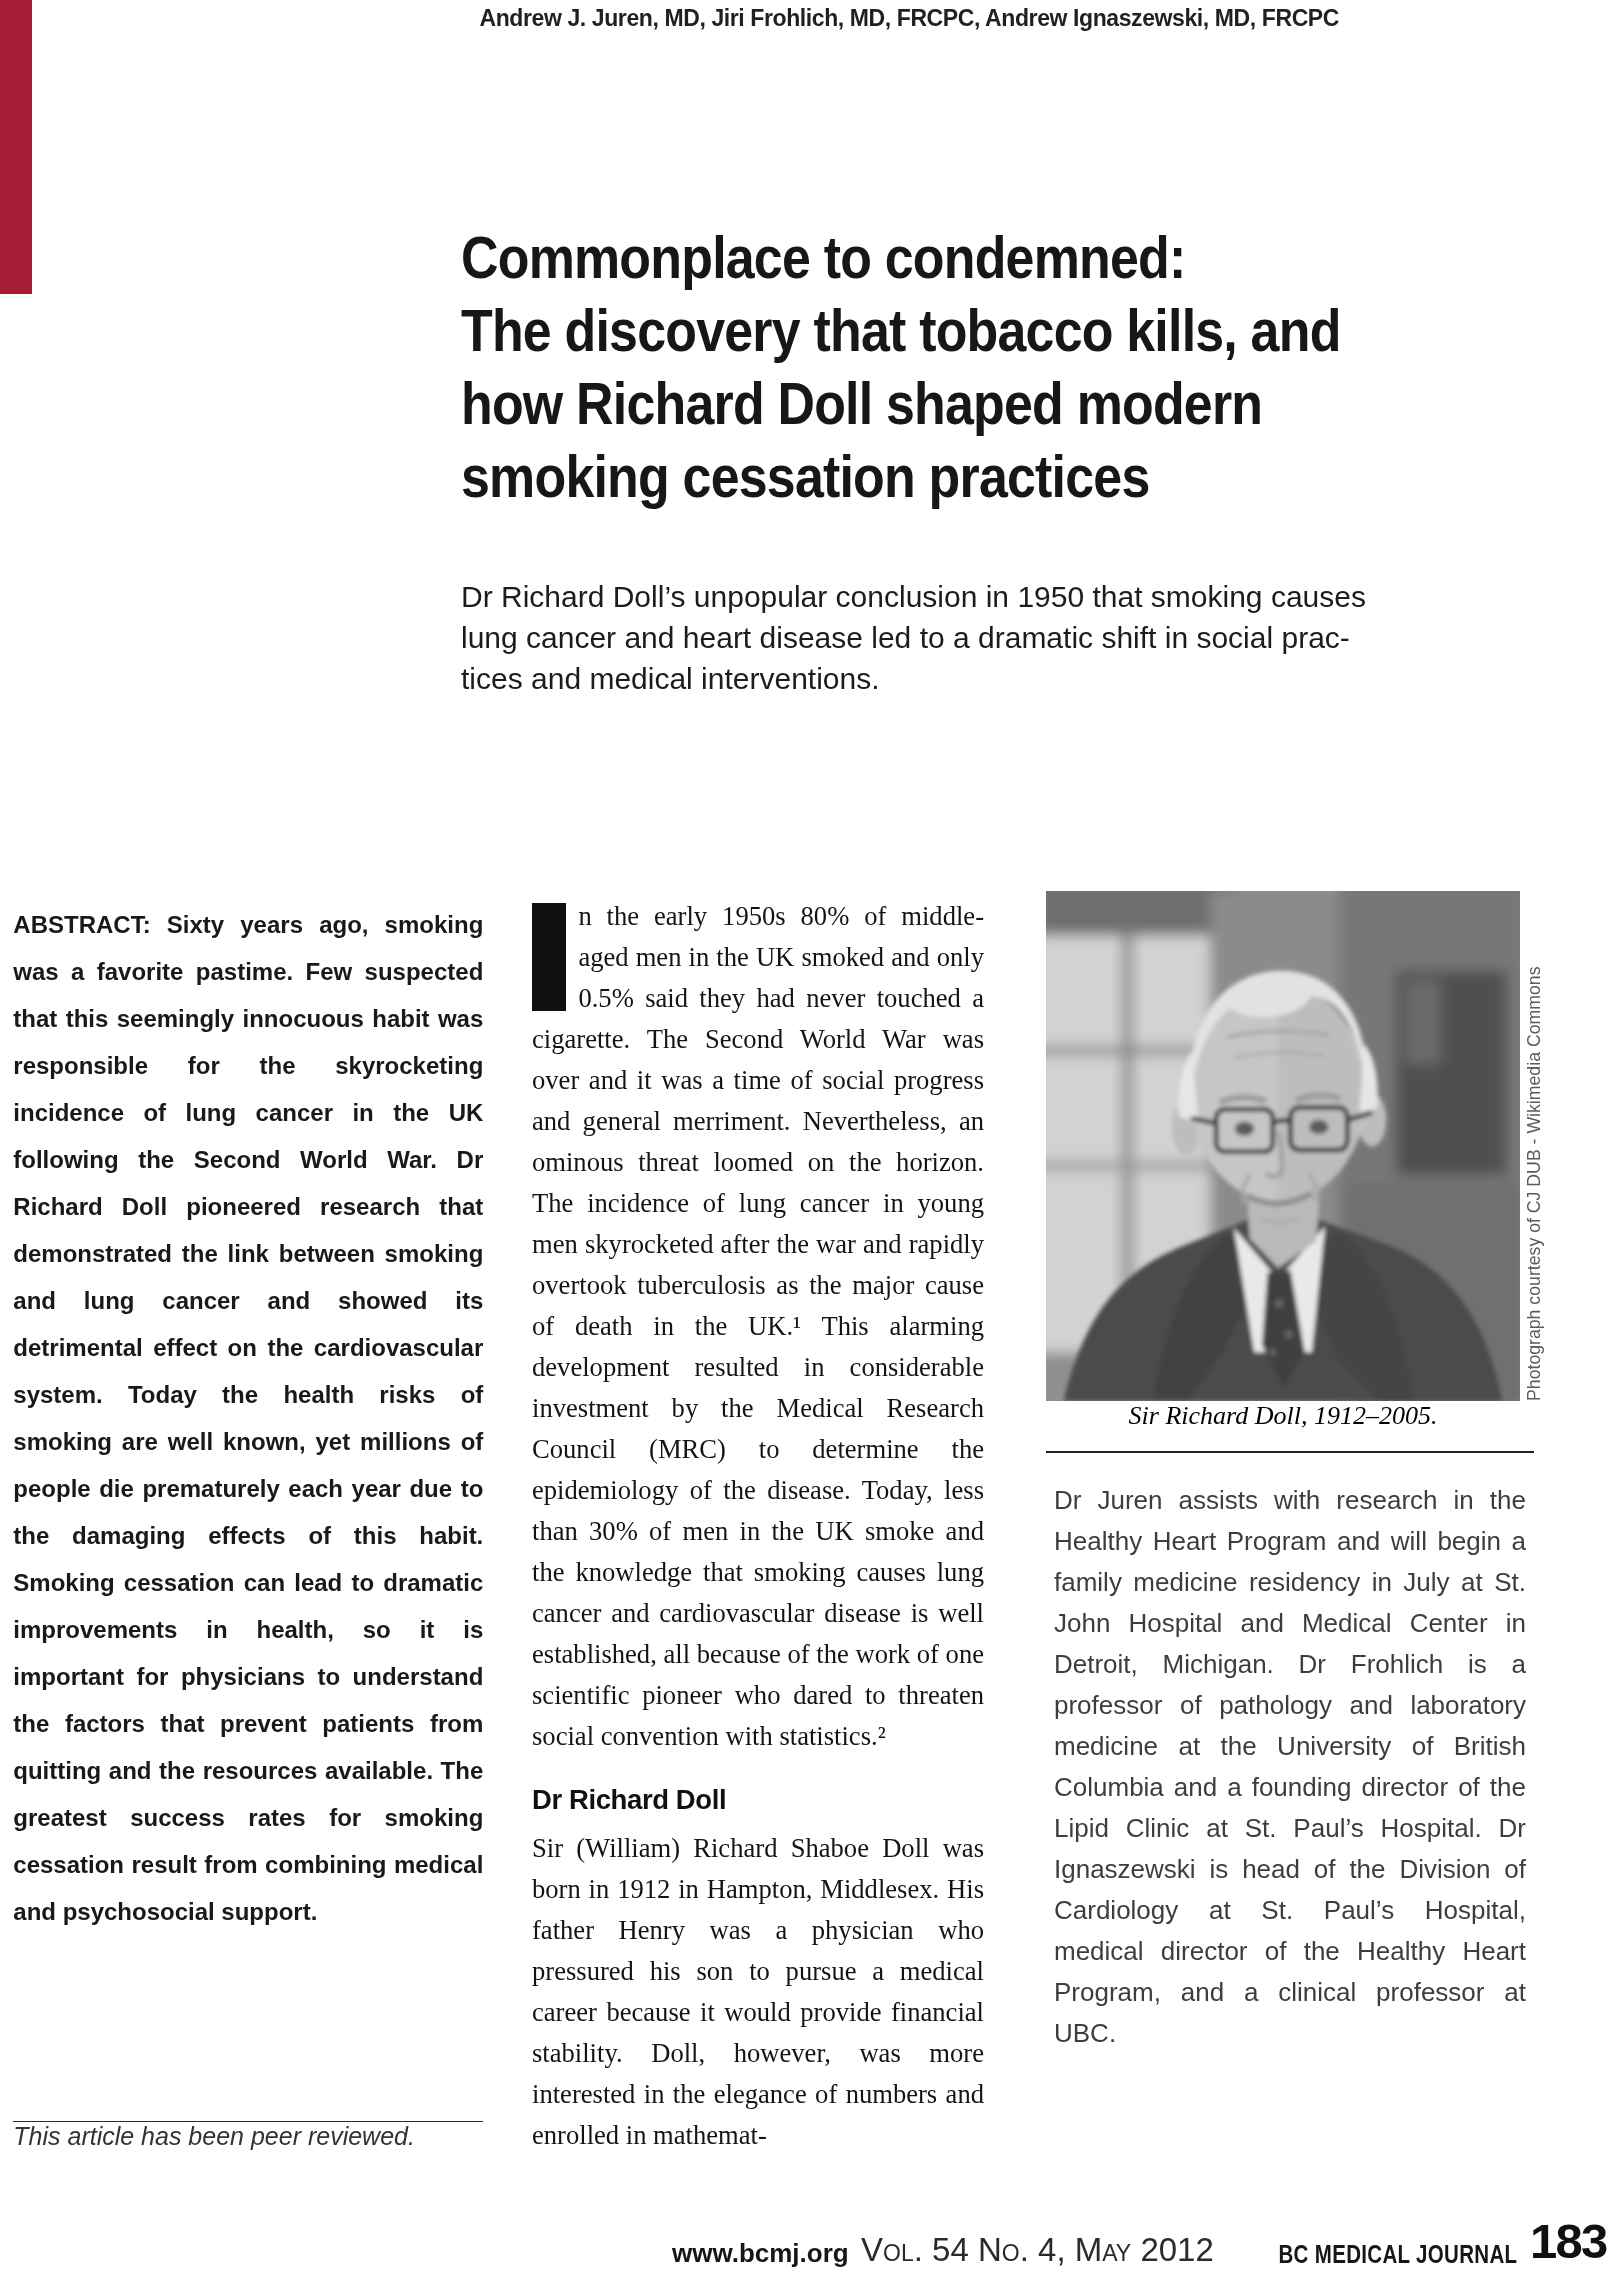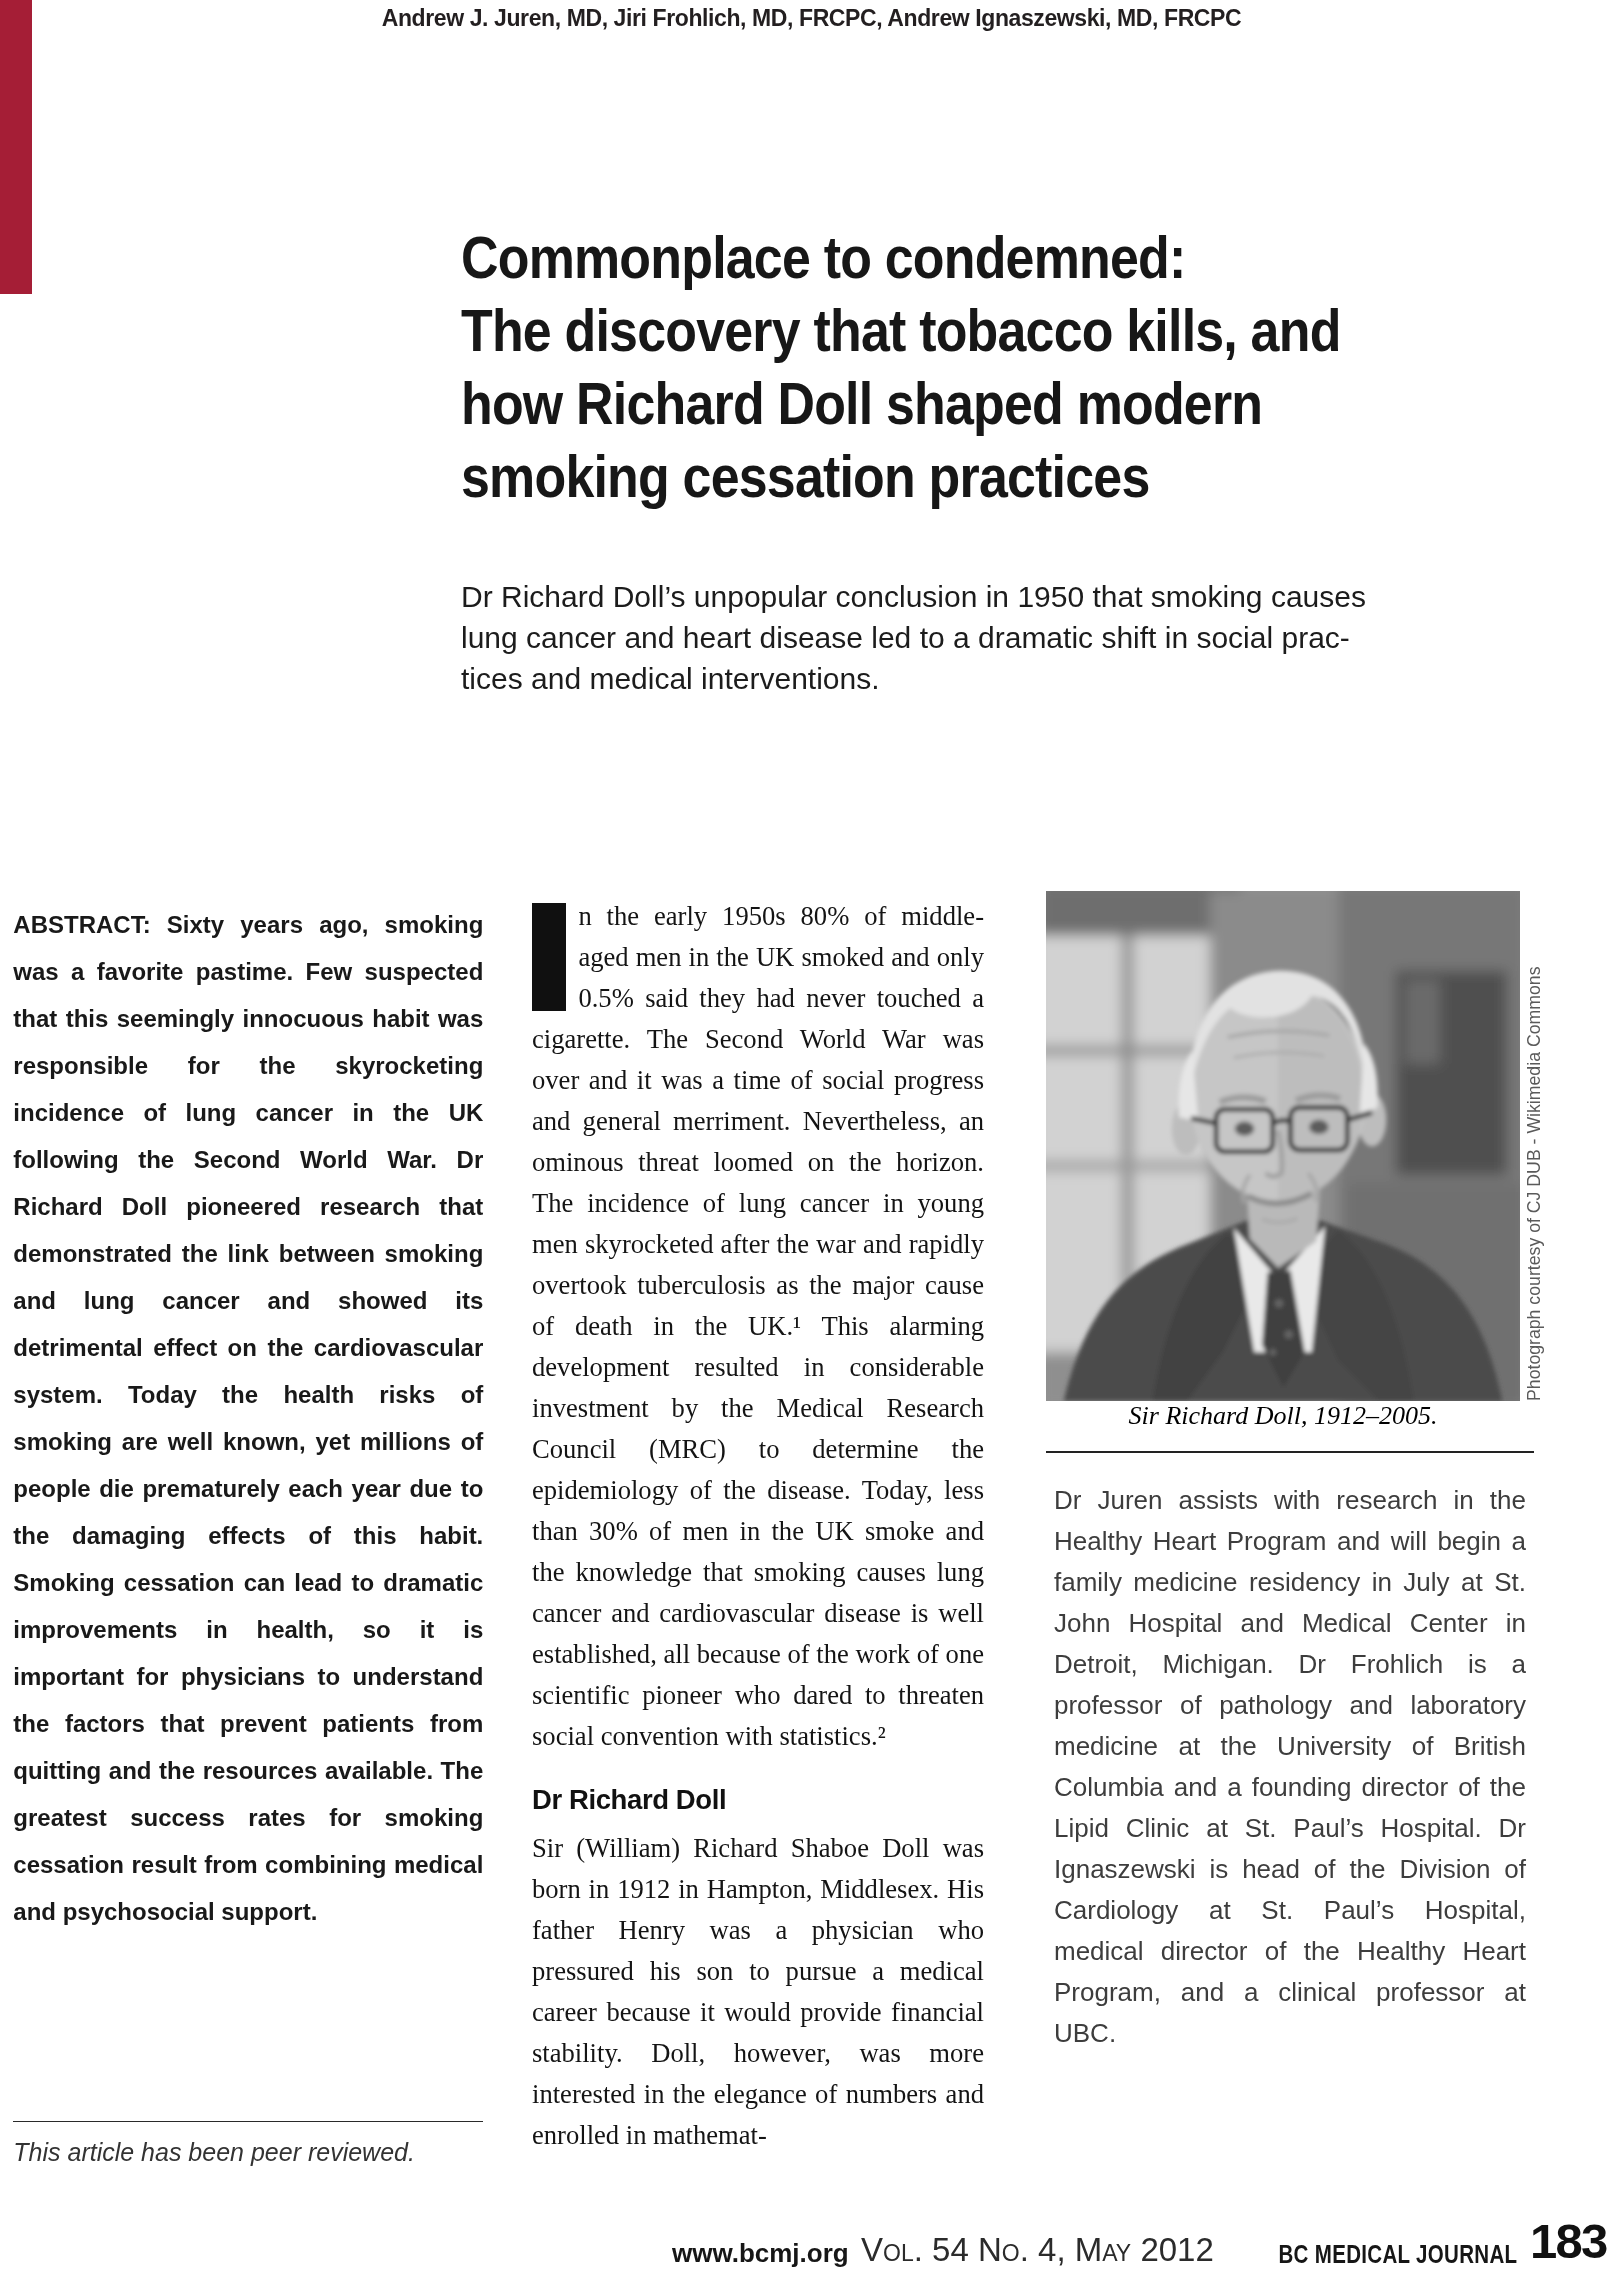--- a/index.html
+++ b/index.html
@@ -7,21 +7,21 @@
     position:relative; width:1617px; height:2270px; background:#ffffff;
     overflow:hidden; font-family:"Liberation Sans", sans-serif; color:#1a1a1a;
   }
   .abs { position:absolute; }
 
   
   .red-bar { left:0; top:0; width:32px; height:294px; background:#a51e36; }
 
   
   .authors {
-    left:284px; top:5.3px; width:1055px; text-align:center;
+    left:284px; top:5.3px; width:1055px; text-align:right;
     font-size:23px; font-weight:bold; letter-spacing:-0.4px; color:#231f20;
   }
 
   
   .title { left:461px; top:222px; transform:scaleX(0.88); transform-origin:0 0; }
   .title .t-line {
     font-size:59px; line-height:73px; font-weight:bold; letter-spacing:-0.9px;
     color:#171717; white-space:nowrap;
   }
 
@@ -31,21 +31,21 @@
   }
 
   
   .col1 { left:13.3px; top:901px; width:470px; }
   .abstract {
     font-size:24px; line-height:47px; font-weight:bold; color:#191919;
     text-align:justify; margin:0;
   }
   .peer {
     left:13.3px; top:2121px; width:470px; border-top:1.8px solid #2a2a2a;
-    padding-top:16px; font-style:italic; font-size:25px; color:#333;
+    padding-top:0; font-style:italic; font-size:25px; color:#333;
   }
 
   
   .col2 { left:532px; top:896px; width:452px; }
   .serif { font-family:"Liberation Serif", serif; }
   .body-p {
     font-family:"Liberation Serif", serif; font-size:26.6px; line-height:41px;
     text-align:justify; color:#141414; margin:0;
   }
   .dropcap {

